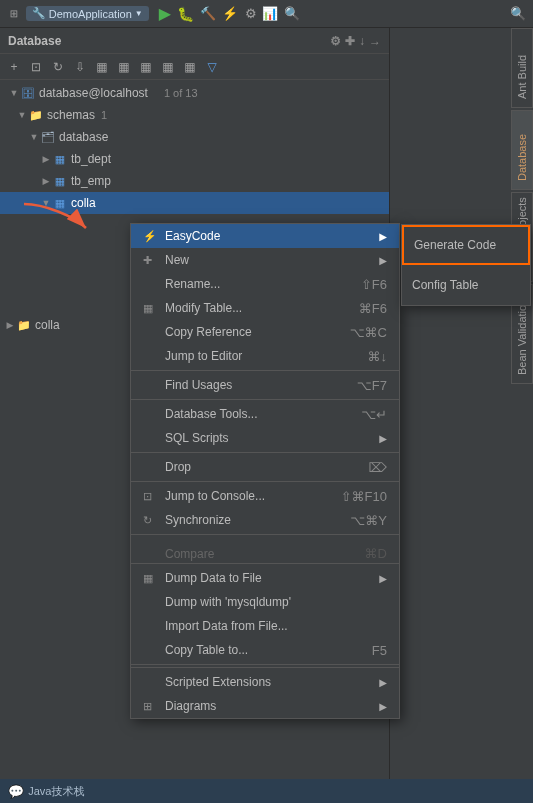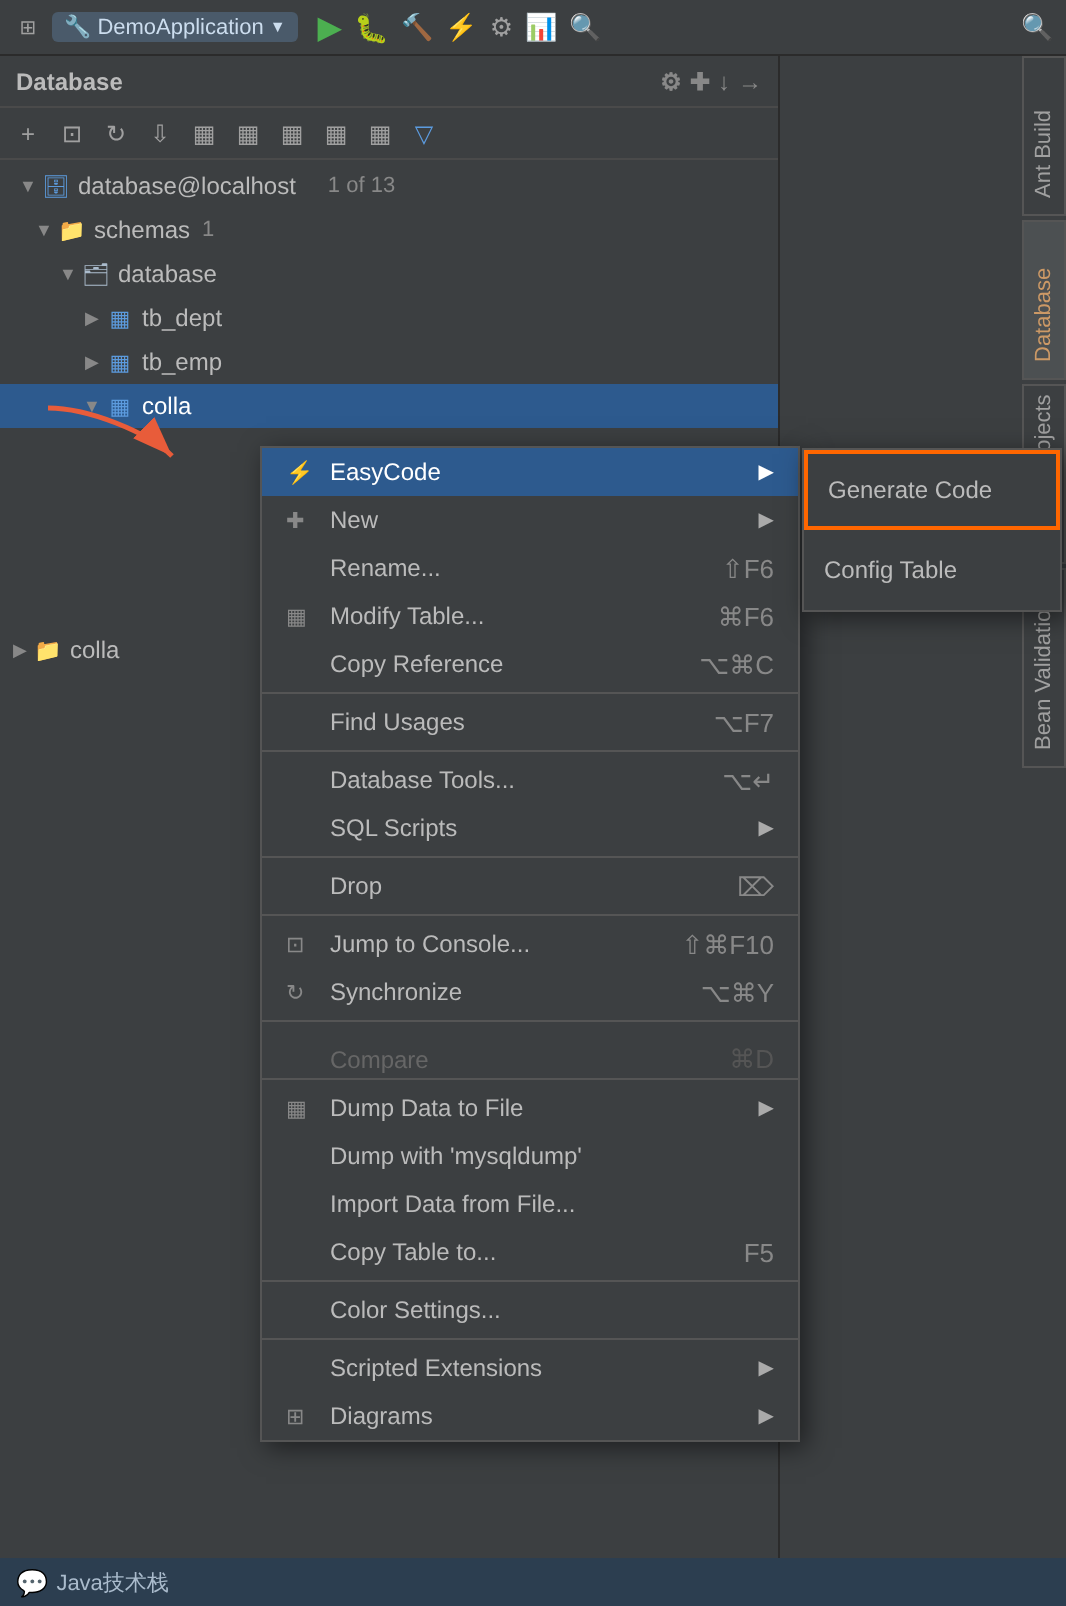--- a/index.html
+++ b/index.html
@@ -439,20 +439,25 @@
         <span>Modify Table...</span>
         <span class="shortcut">⌘F6</span>
       </div>
 
       <div class="menu-item">
         <span class="menu-icon"></span>
         <span>Copy Reference</span>
         <span class="shortcut">⌥⌘C</span>
       </div>
 
+      <div class="menu-item">
+        <span class="menu-icon"></span>
+        <span>Jump to Editor</span>
+        <span class="shortcut">⌘↓</span>
+      </div>
 
       <div class="menu-separator"></div>
 
       <div class="menu-item">
         <span class="menu-icon"></span>
         <span>Find Usages</span>
         <span class="shortcut">⌥F7</span>
       </div>
 
       <div class="menu-separator"></div>
@@ -518,24 +523,20 @@
       </div>
 
       <div class="menu-item">
         <span class="menu-icon"></span>
         <span>Copy Table to...</span>
         <span class="shortcut">F5</span>
       </div>
 
       <div class="menu-separator"></div>
 
-      <div class="menu-item">
-        <span class="menu-icon"></span>
-        <span>Color Settings...</span>
-      </div>
 
       <div class="menu-separator"></div>
 
       <div class="menu-item">
         <span class="menu-icon"></span>
         <span>Scripted Extensions</span>
         <span class="submenu-arrow">▶</span>
       </div>
 
       <div class="menu-item">

